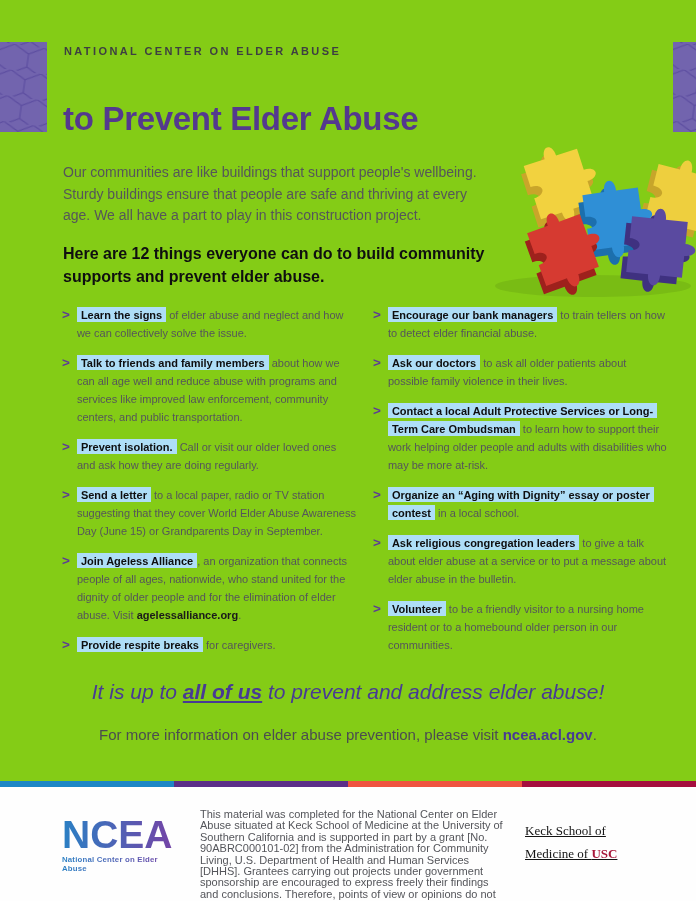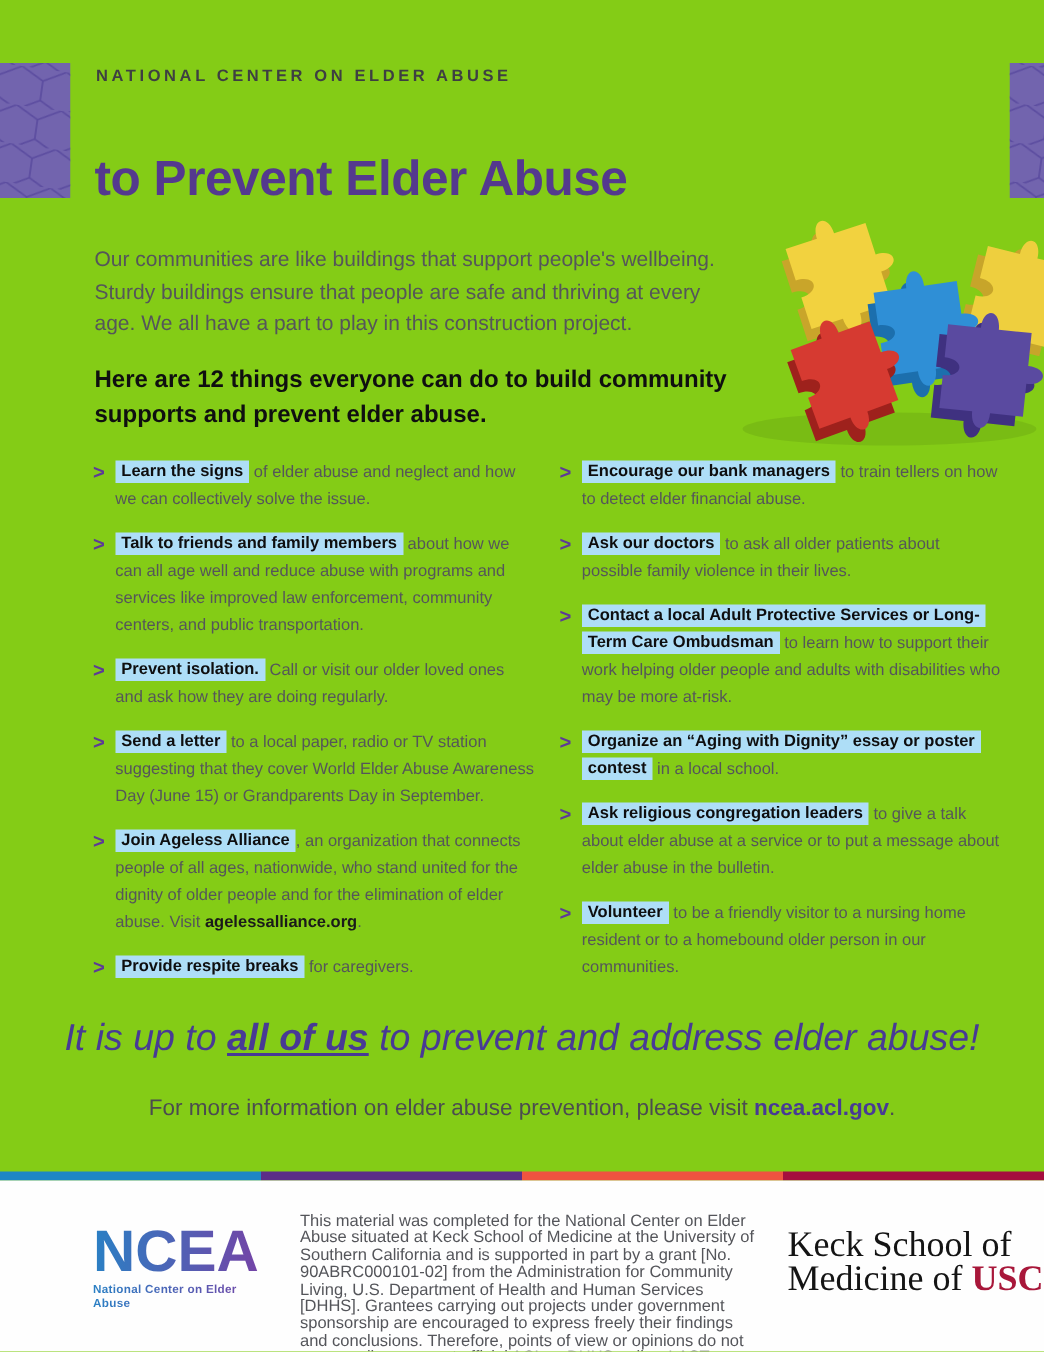--- a/index.html
+++ b/index.html
@@ -44,21 +44,21 @@
   .hl {
     background:#aedef7; color:#0e0e0f; font-weight:bold;
     padding:1.5px 4px;
     -webkit-box-decoration-break:clone; box-decoration-break:clone;
   }
   .bold-link { font-weight:bold; color:#1a1a1a; }
 
   
   .callout {
     margin-top:14px; text-align:center; font-style:italic;
-    font-size:25px; line-height:24px; color:#483a95;
+    font-size:21px; line-height:24px; color:#483a95;
   }
   .callout .emph { font-weight:bold; text-decoration:underline; }
   .moreinfo { margin-top:14px; text-align:center; font-size:15px; line-height:19px; color:#4b4c50; }
   .moreinfo .link { font-weight:bold; color:#483a95; }
 
   
   .stripe { position:absolute; left:0; top:781px; width:696px; height:6px; display:flex; }
   .stripe div { flex:1 1 auto; height:6px; }
 
   .footerbar {
@@ -72,21 +72,21 @@
     -webkit-background-clip:text; background-clip:text; color:transparent;
   }
   .ncea-tagline {
     font-size:7.8px; line-height:9px; font-weight:bold; letter-spacing:0.2px; margin-top:2px;
     background:linear-gradient(90deg,#2a80c4,#7a3fa4);
     -webkit-background-clip:text; background-clip:text; color:transparent;
   }
   .disclaimer { flex:0 0 307px; font-size:11px; line-height:11.4px; color:#54555a; margin-top:6px; }
   .keck {
     flex:1 1 auto; font-family:"Liberation Serif", serif;
-    font-size:24px; line-height:23px; color:#141414; margin-top:16px; white-space:nowrap;
+    font-size:13px; line-height:23px; color:#141414; margin-top:16px; white-space:nowrap;text-decoration:underline;
   }
   .keck .usc { font-weight:bold; color:#a8173a; }
 </style>
 </head>
 <body>
 
 <div class="page">
 
   <svg class="side-block left" xmlns="http://www.w3.org/2000/svg">
     <defs>

